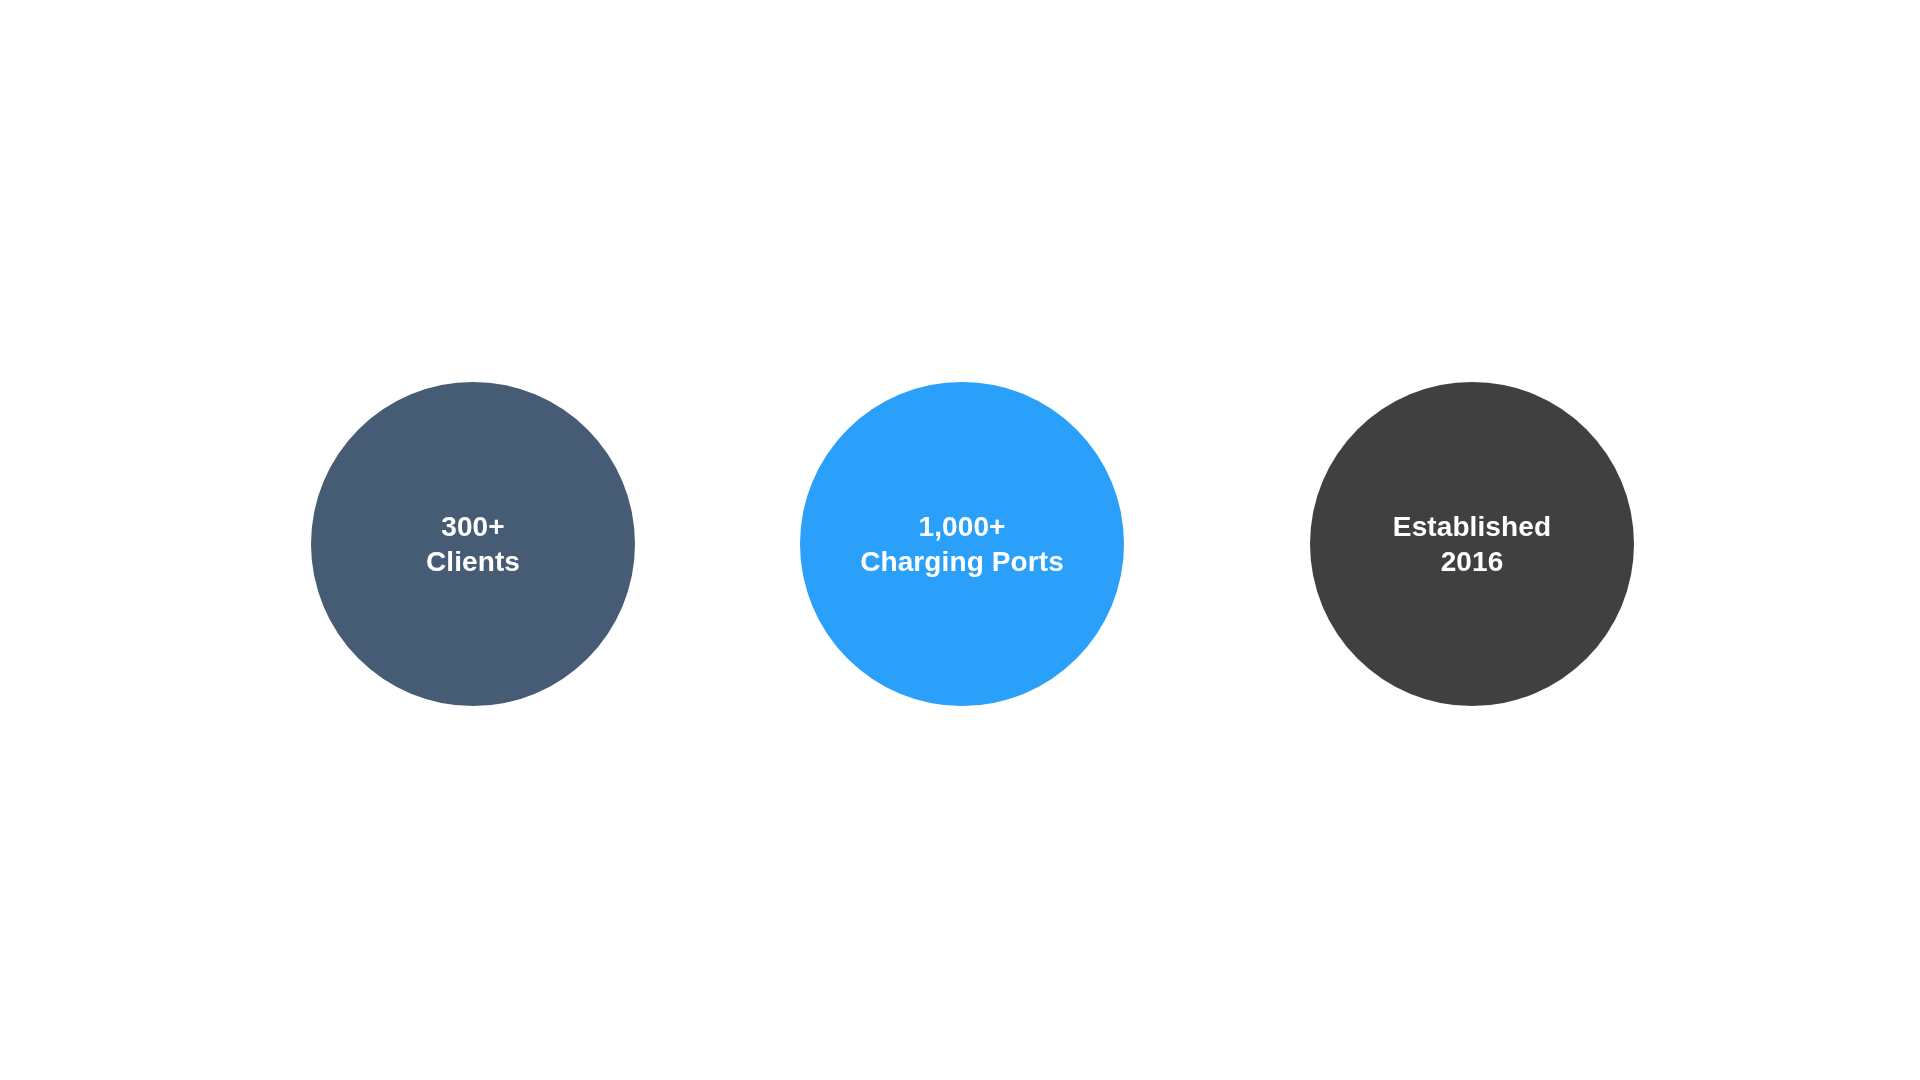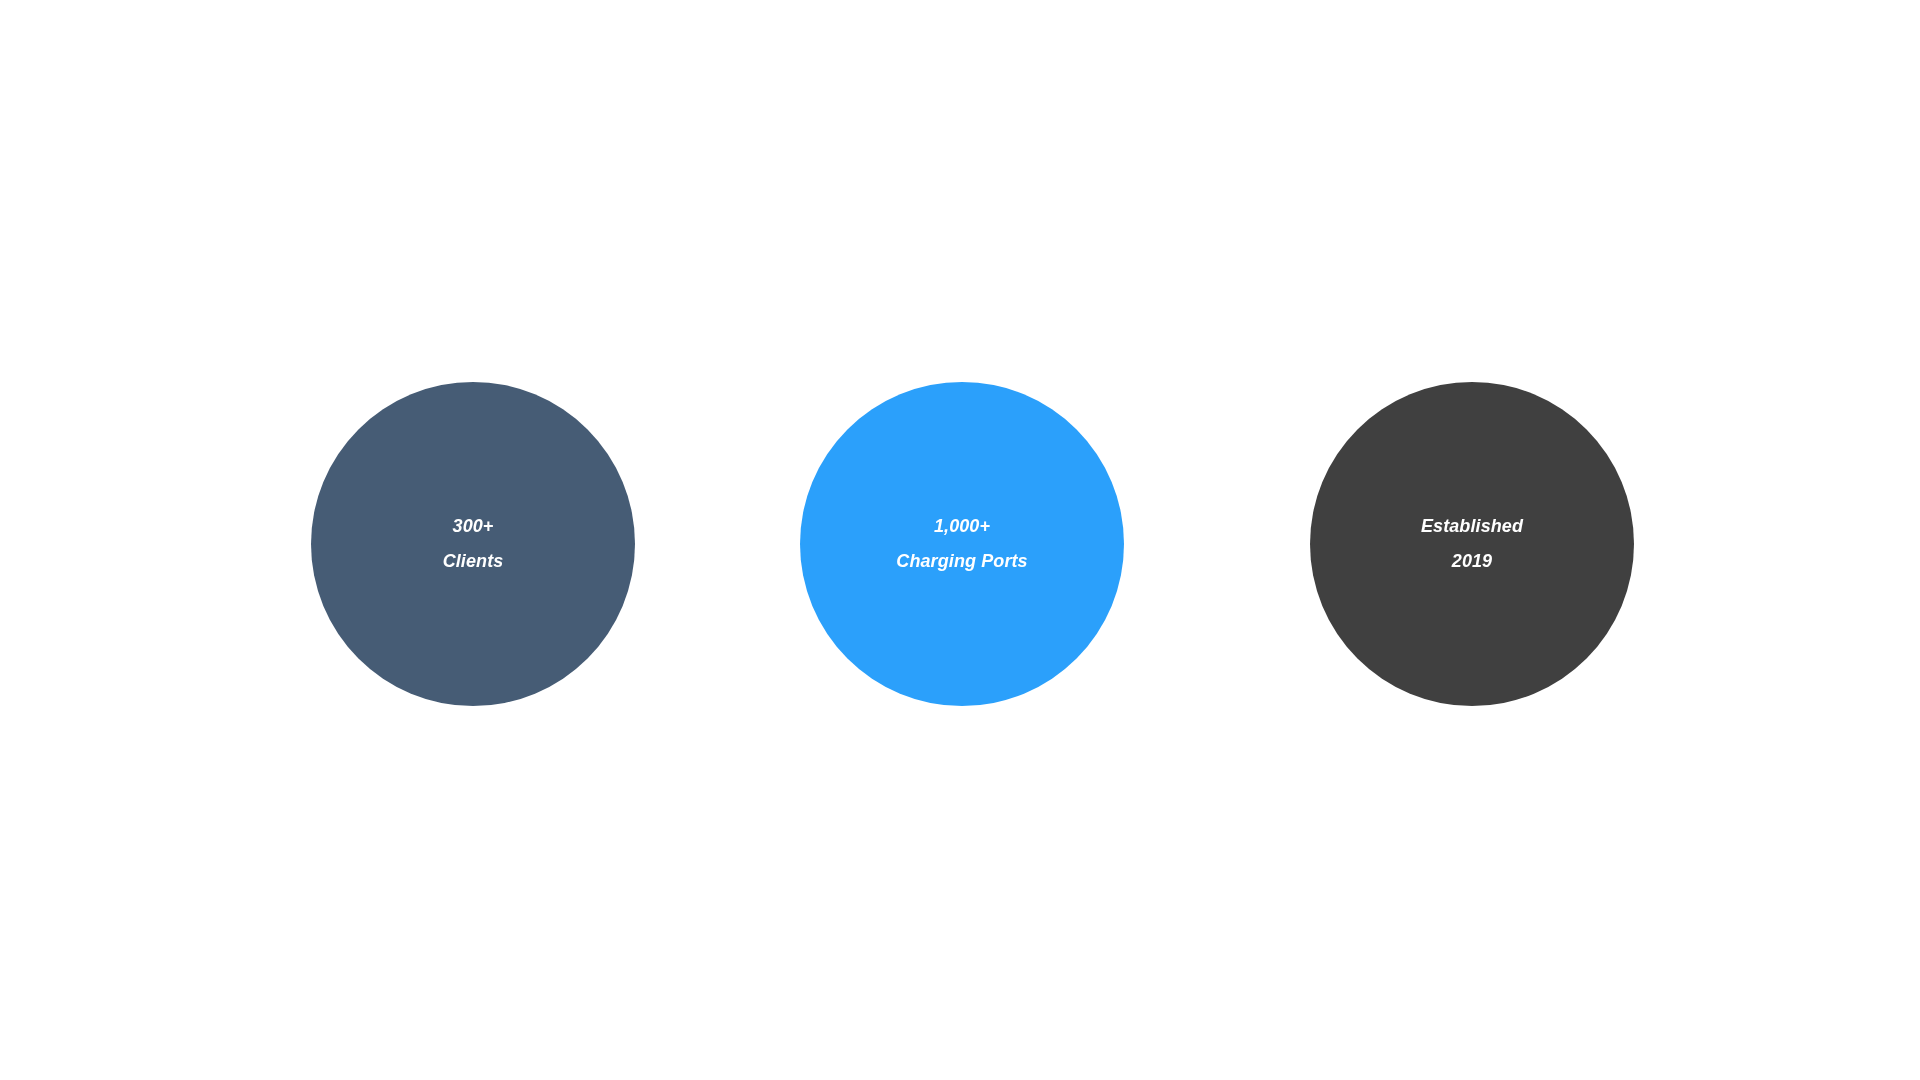--- a/index.html
+++ b/index.html
@@ -29,25 +29,24 @@
     align-items: center;
     justify-content: center;
     box-sizing: border-box;
     text-align: center;
     user-select: none;
   }
 
   .stat-line {
     color: #ffffff;
     font-weight: bold;
-    font-size: 18px;
+    font-size: 28px;
     line-height: 35px;
     letter-spacing: 0.1px;
     white-space: nowrap;
-    font-style: italic;
   }
 
   
   #stat-circle-0 {
     left: 311px;
     top: 382px;
     width: 324px;
     height: 324px;
   }
   #stat-circle-1 {
@@ -73,16 +72,16 @@
     <div class="stat-line">Clients</div>
   </div>
 
   <div class="stat-circle" id="stat-circle-1" style="background-color: rgb(43, 160, 251);">
     <div class="stat-line">1,000+</div>
     <div class="stat-line">Charging Ports</div>
   </div>
 
   <div class="stat-circle" id="stat-circle-2" style="background-color: #404040;">
     <div class="stat-line">Established</div>
-    <div class="stat-line">2019</div>
+    <div class="stat-line">2016</div>
   </div>
 
 </div>
 
 </body></html>

